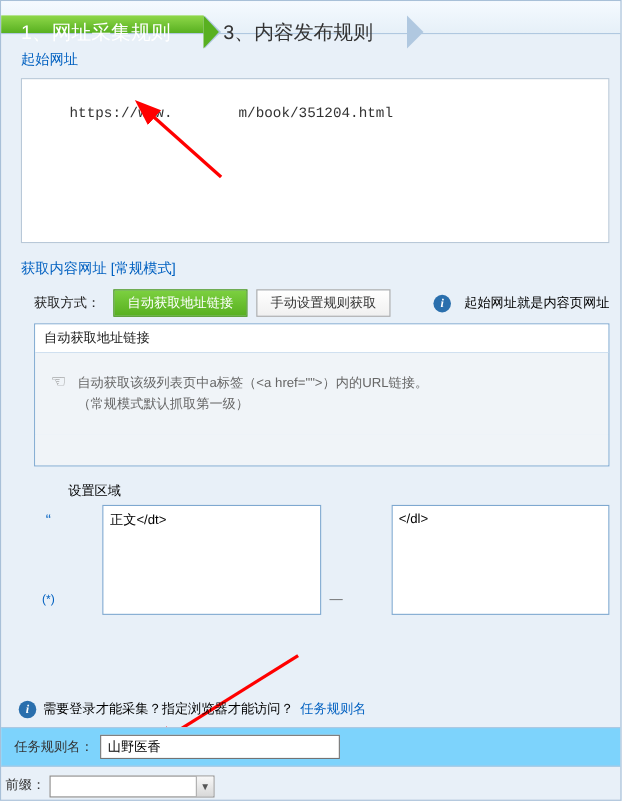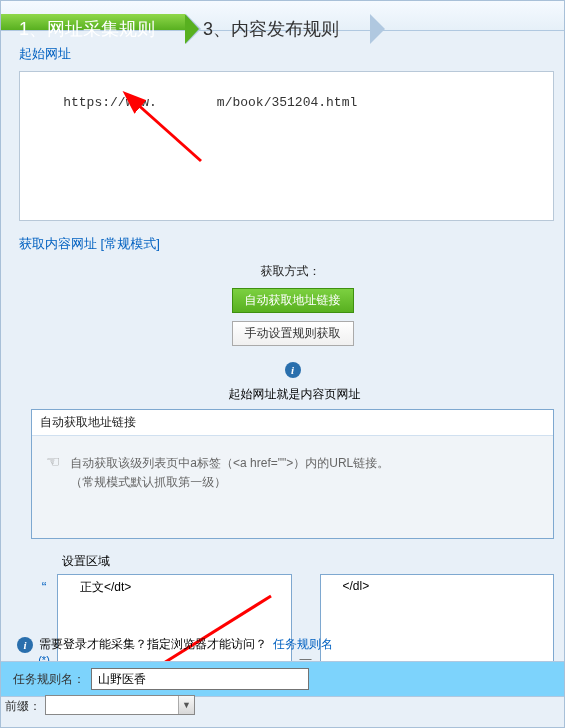--- a/index.html
+++ b/index.html
@@ -92,21 +92,20 @@
     position: absolute;
     pointer-events: none;
   }
 
   
   .fetch-row {
     display: flex;
     align-items: center;
     padding: 6px 10px 6px 30px;
     gap: 8px;
-    flex-direction: column;
   }
   .fetch-label { color: #222; margin-right: 4px; }
   .btn-green {
     background: linear-gradient(#7cd040, #58b020);
     color: #fff;
     border: 1px solid #3e9010;
     padding: 3px 12px;
     font-size: 12px;
     cursor: pointer;
   }
@@ -173,21 +172,22 @@
   .col-left .q { height: 22px; display:flex; align-items:center; font-size:14px; color:#0060c0; padding-top:4px;}
   .col-left .star { flex:1; display:flex; align-items:flex-end; padding-bottom:8px; }
   .ta-wrap { flex:1; display:flex; gap:8px; align-items:stretch; }
   textarea.setting {
     width: 100%;
     height: 100px;
     border: 1px solid #7ea8d0;
     resize: none;
     font-family: "Microsoft YaHei", Arial, sans-serif;
     font-size: 12px;
-    padding: 4px 22px;
+    padding: 4px 6px;
+    margin-left: 36px;
   }
   .dash-col {
     width: 14px;
     display: flex;
     align-items: flex-end;
     justify-content: center;
     color: #666;
     padding-bottom: 8px;
   }
 
@@ -222,24 +222,24 @@
     border: 1px solid #737373;
     padding: 3px 6px;
     font-size: 12px;
     font-family: Liberation Mono, monospace;
   }
 
   
   .bottom-combo {
     position: absolute;
     left: 0;
-    bottom: 12px;
+    bottom: 0;
     height: 22px;
     display: flex;
-    align-items: flex-end;
+    align-items: flex-start;
     gap: 4px;
     padding-left: 4px;
   }
   .bottom-combo .lbl { color: #333; }
   .bottom-combo .combo {
     width: 150px;
     height: 20px;
     border: 1px solid #888;
     background: #fff;
     display: flex;

